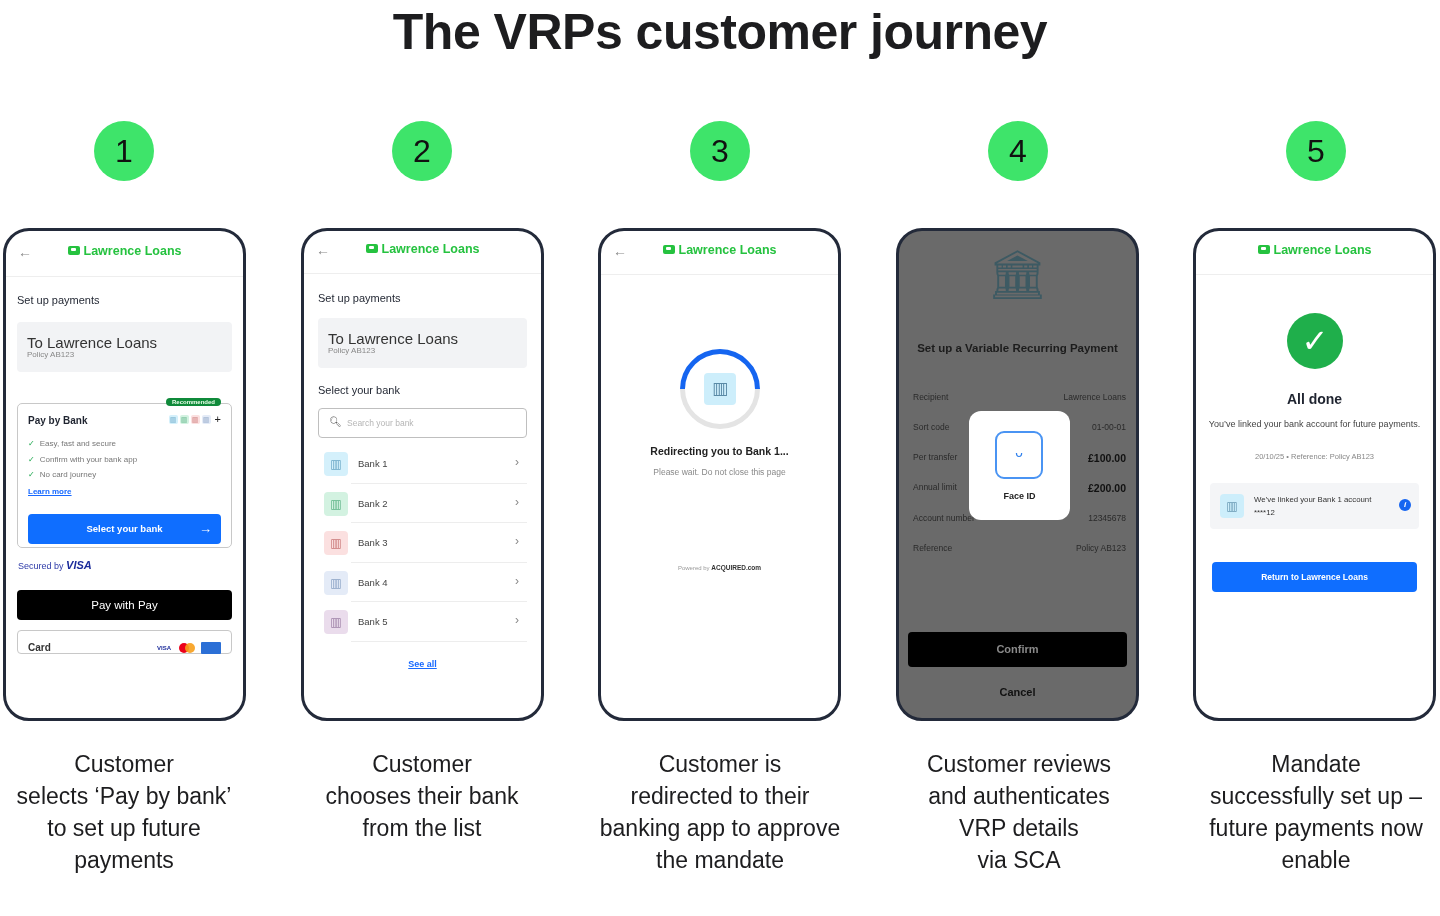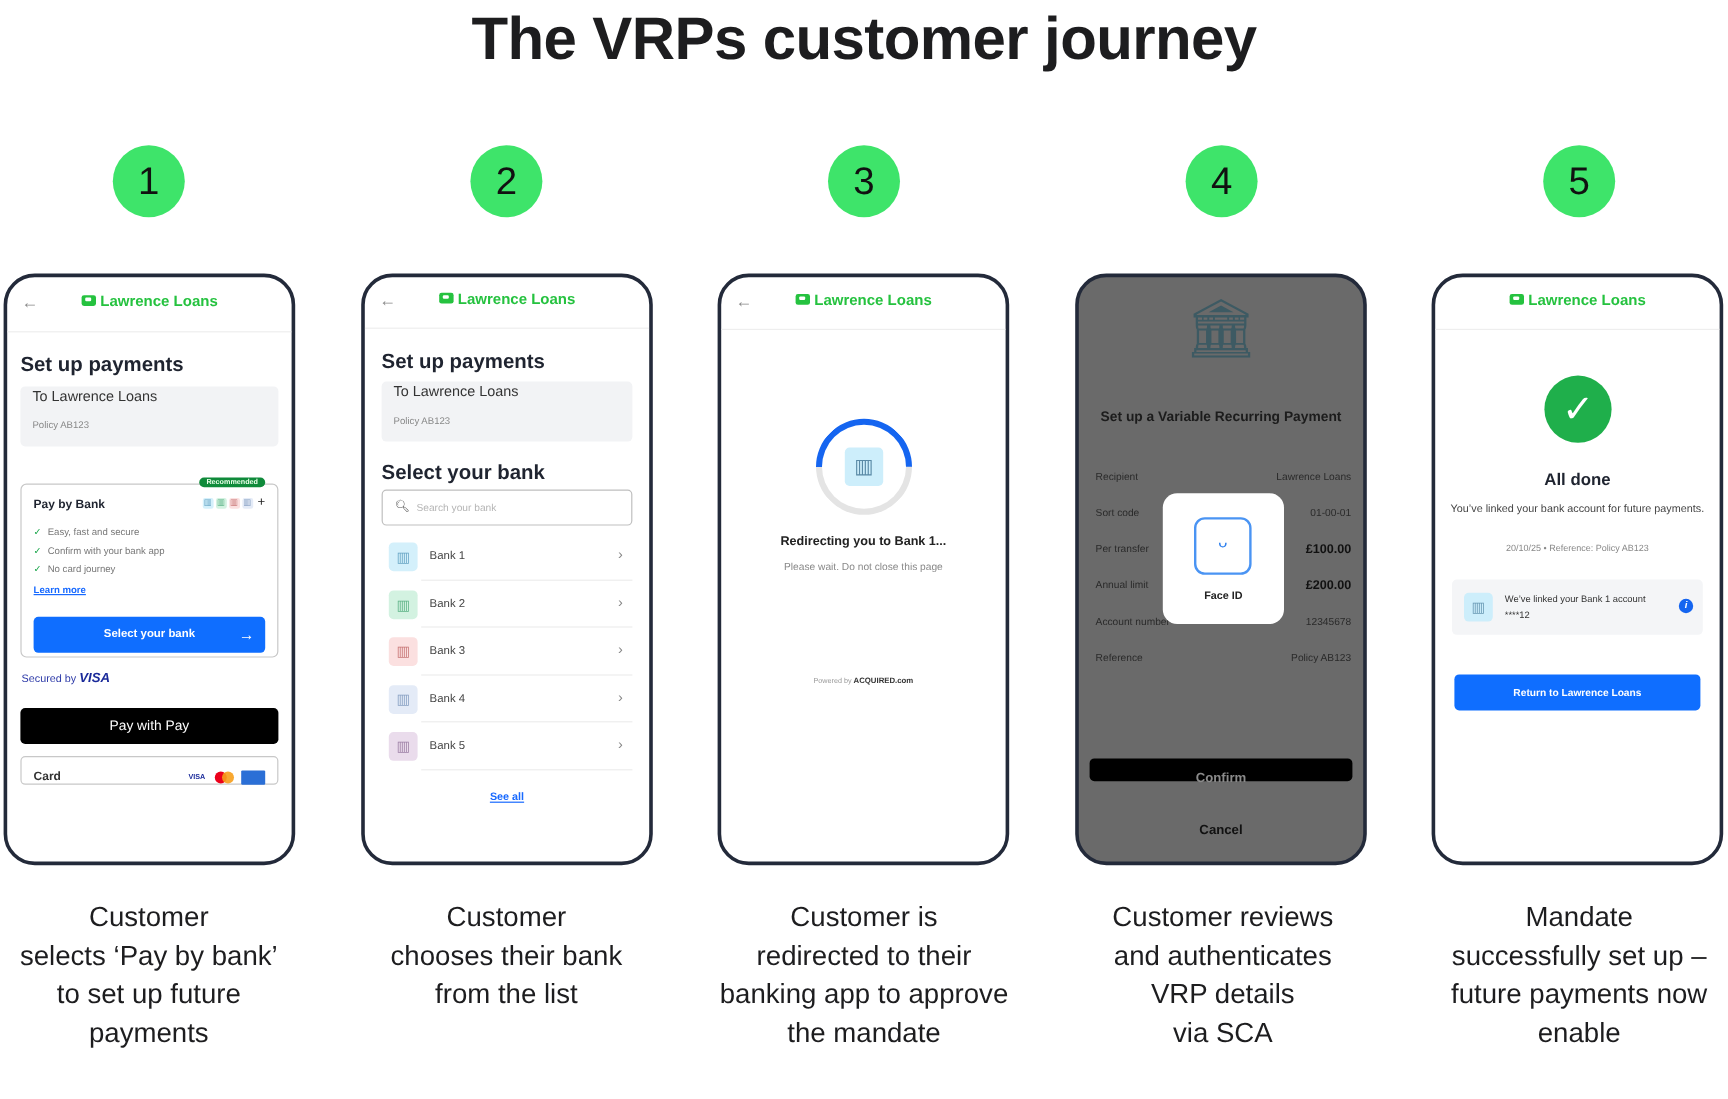--- a/index.html
+++ b/index.html
@@ -23,23 +23,23 @@
 
   
   .ph-head { position: absolute; top: 0; left: 0; right: 0; height: 46px; border-bottom: 1px solid #eeeeee; }
   .ph-back { position: absolute; left: 12px; top: 13px; font-size: 14px; color: #8a8a8a; }
   .brand { position: absolute; left: 0; right: 0; top: 13px; text-align: center; color: #25c23f;
     font-weight: 700; font-size: 12.5px; }
   .brand-logo { display: inline-block; width: 12px; height: 9px; background: #25c23f; border-radius: 2px;
     margin-right: 4px; vertical-align: 0; position: relative; }
   .brand-logo::after { content: ""; position: absolute; left: 3px; top: 2px; width: 5px; height: 3px; background: #fff; border-radius: 1px; }
 
-  .h-sm { font-size: 17px; font-weight: 700; color: #1f2430; position: absolute; }
+  .h-sm { font-size: 11px; font-weight: 400; color: #1f2430; position: absolute; }
   .recip-box { position: absolute; left: 11px; right: 11px; height: 50px; background: #f2f3f5; border-radius: 4px; }
-  .recip-name { position: absolute; left: 10px; top: 1px; font-size: 12px; color: #333; }
+  .recip-name { position: absolute; left: 10px; top: 12px; font-size: 15px; color: #333; }
   .recip-sub { position: absolute; left: 10px; top: 28px; font-size: 8px; color: #888; }
 
   
   .pbb-card { position: absolute; left: 11px; right: 11px; top: 172px; height: 145px; border: 1px solid #c8c8c8; border-radius: 5px; }
   .rec-badge { position: absolute; right: 10px; top: -6px; background: #0f8a3a; color: #e8ffe8; font-size: 6px;
     border-radius: 6px; padding: 1px 6px; font-weight: 700; }
   .pbb-title { position: absolute; left: 10px; top: 11px; font-size: 10px; font-weight: 700; color: #1f2430; }
   .bank-minis { position: absolute; right: 10px; top: 11px; display: flex; gap: 2px; align-items: center; }
   .mini { width: 9px; height: 9px; border-radius: 2px; font-size: 7px; line-height: 9px; text-align: center; }
   .plus { font-size: 11px; color: #222; margin-left: 2px; line-height: 9px; }
@@ -88,21 +88,21 @@
   .bank-big { position: absolute; left: 0; right: 0; top: 16px; text-align: center; font-size: 48px; color: #3d5a63; line-height: 56px; }
   .vrp-title { position: absolute; left: 0; right: 0; top: 111px; text-align: center; font-size: 11.5px; font-weight: 700; color: #1c1c1c; }
   .vrp-row { position: absolute; left: 14px; right: 10px; height: 14px; font-size: 8.5px; color: #2a2a2a; }
   .vrp-row .k { position: absolute; left: 0; }
   .vrp-row .v { position: absolute; right: 0; }
   .vrp-row .v.bold { font-weight: 700; font-size: 10.5px; color: #111; }
   .faceid { position: absolute; left: 70px; top: 180px; width: 101px; height: 109px; background: #fff; border-radius: 12px; }
   .face-frame { position: absolute; left: 26px; top: 20px; width: 48px; height: 48px; border: 2.5px solid #4a94f3; border-radius: 9px; }
   .face-glyph { position: absolute; left: 0; right: 0; top: 8px; text-align: center; font-size: 20px; color: #2f80ed; line-height: 28px; }
   .face-label { position: absolute; left: 0; right: 0; top: 80px; text-align: center; font-size: 9px; font-weight: 700; color: #222; }
-  .confirm { position: absolute; left: 9px; right: 9px; top: 401px; height: 19px; background: #000; border-radius: 4px;
+  .confirm { position: absolute; left: 9px; right: 9px; top: 401px; height: 35px; background: #000; border-radius: 4px;
     color: #8a8a8a; font-size: 11px; font-weight: 700; text-align: center; line-height: 35px; }
   .cancel { position: absolute; left: 0; right: 0; top: 455px; text-align: center; font-size: 11px; font-weight: 700; color: #111; }
 
   
   .done-circle { position: absolute; left: 91px; top: 82px; width: 56px; height: 56px; border-radius: 50%; background: #1faf4b;
     color: #fff; text-align: center; line-height: 56px; font-size: 32px; font-weight: 700; }
   .done-title { position: absolute; left: 0; right: 0; top: 160px; text-align: center; font-size: 14px; font-weight: 700; color: #1f2430; }
   .done-text { position: absolute; left: 12px; right: 12px; top: 186px; text-align: center; font-size: 9px; color: #444; line-height: 15px; }
   .done-meta { position: absolute; left: 0; right: 0; top: 221px; text-align: center; font-size: 7.5px; color: #888; }
   .linked { position: absolute; left: 14px; right: 14px; top: 252px; height: 46px; background: #f4f5f7; border-radius: 4px; }

